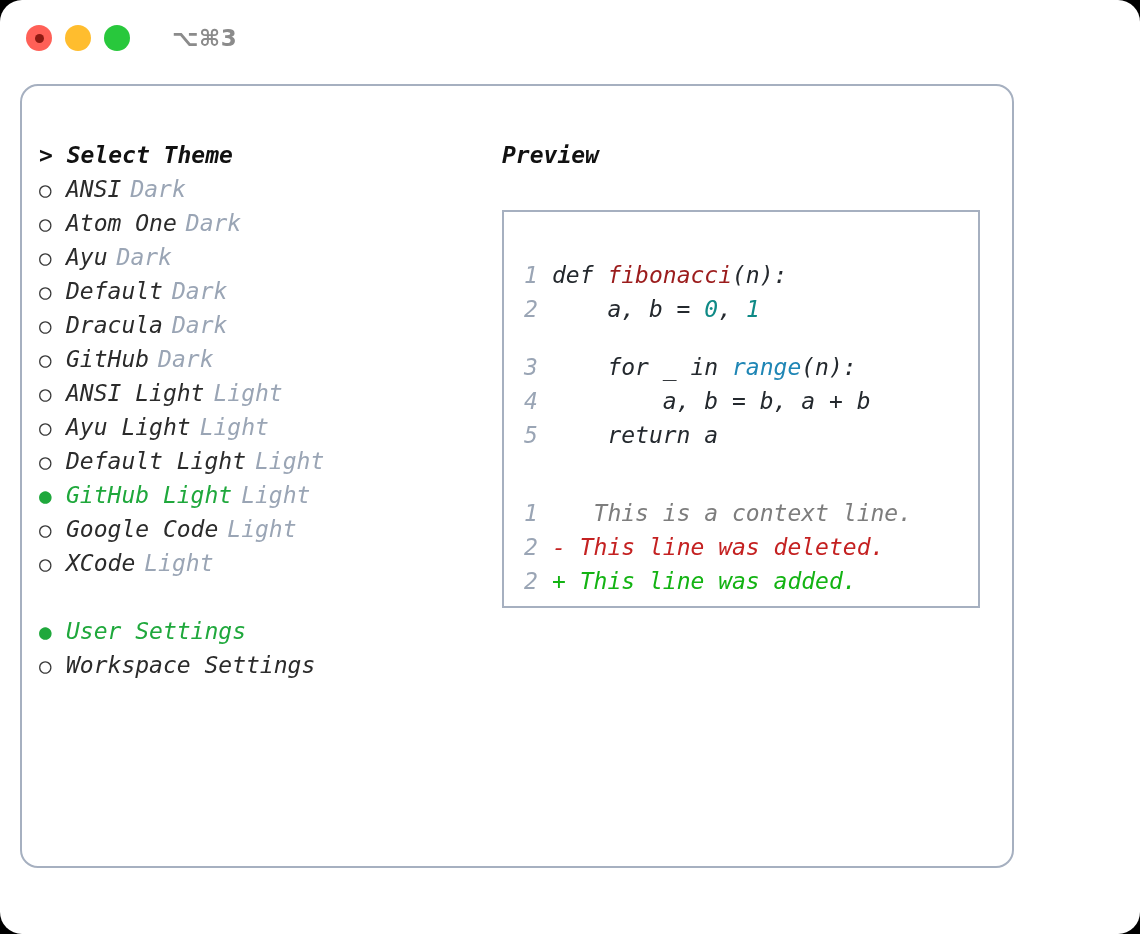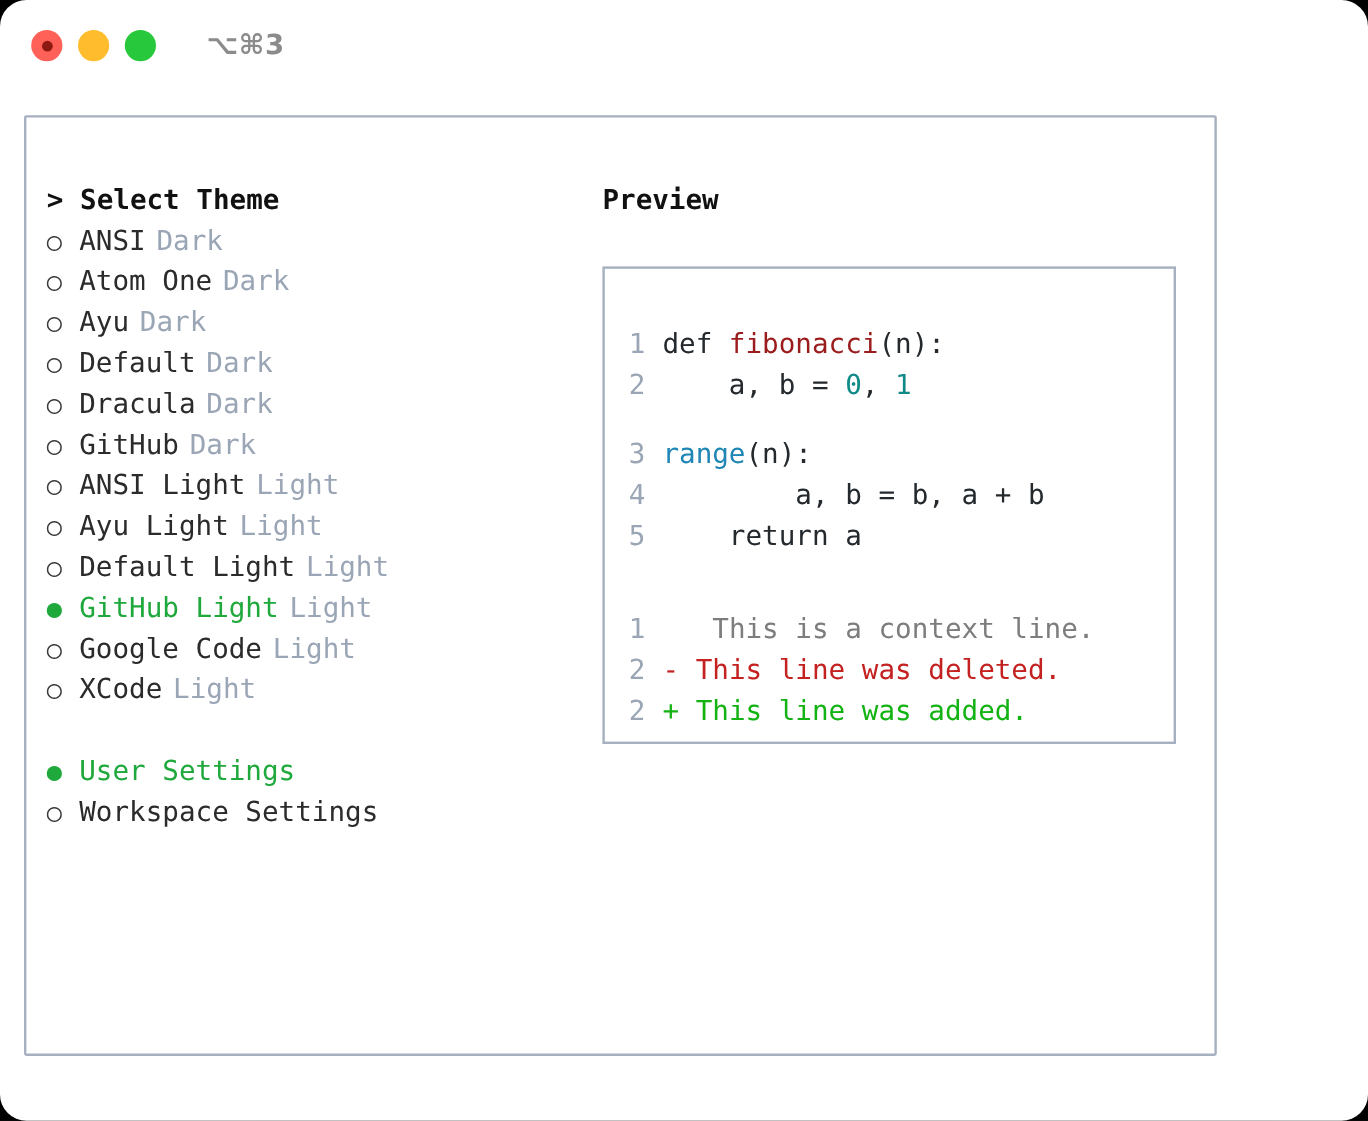--- a/index.html
+++ b/index.html
@@ -49,26 +49,27 @@
     font-size: 23px;
     font-weight: bold;
     color: #8b8b8b;
     letter-spacing: 0.5px;
     font-family: "DejaVu Sans", sans-serif;
   }
 
   
   .panel {
     position: absolute;
-    left: 20px; top: 96px;
+    left: 20px; top: 84px;
     width: 994px;
     height: 784px;
     border: 2px solid #a6b0c0;
-    border-radius: 2px;
+    border-radius: 18px;
     background: #ffffff;
+    font-style: italic;
   }
 
   .panel-inner {
     position: absolute;
     left: 0; top: 0;
     width: 100%; height: 100%;
     display: flex;
   }
 
   
@@ -217,21 +218,21 @@
 
       </div>
 
       <div class="right-col">
         <div class="preview-title">Preview</div>
 
         <div class="preview-box">
           <div id="code-block">
               <div class="code-line"><span class="lineno">1</span><span class="tok-plain">def </span><span class="tok-fn">fibonacci</span><span class="tok-plain">(n):</span></div>
               <div class="code-line"><span class="lineno">2</span><span class="tok-plain">    a, b = </span><span class="tok-num">0</span><span class="tok-plain">, </span><span class="tok-num">1</span></div>
-              <div class="code-line"><span class="lineno">3</span><span class="tok-builtin">range</span><span class="tok-plain">(n):</span></div>
+              <div class="code-line"><span class="lineno">3</span><span class="tok-plain">    for _ in </span><span class="tok-builtin">range</span><span class="tok-plain">(n):</span></div>
               <div class="code-line"><span class="lineno">4</span><span class="tok-plain">        a, b = b, a + b</span></div>
               <div class="code-line"><span class="lineno">5</span><span class="tok-plain">    return a</span></div>
             </div>
           <div class="code-gap"></div>
           <div id="diff-block">
               <div class="code-line"><span class="lineno">1</span><span class="diff-ctx"> </span><span class="diff-ctx">  This is a context line.</span></div>
               <div class="code-line"><span class="lineno">2</span><span class="diff-del">-</span><span class="diff-del"> This line was deleted.</span></div>
               <div class="code-line"><span class="lineno">2</span><span class="diff-add">+</span><span class="diff-add"> This line was added.</span></div>
             </div>
         </div>

